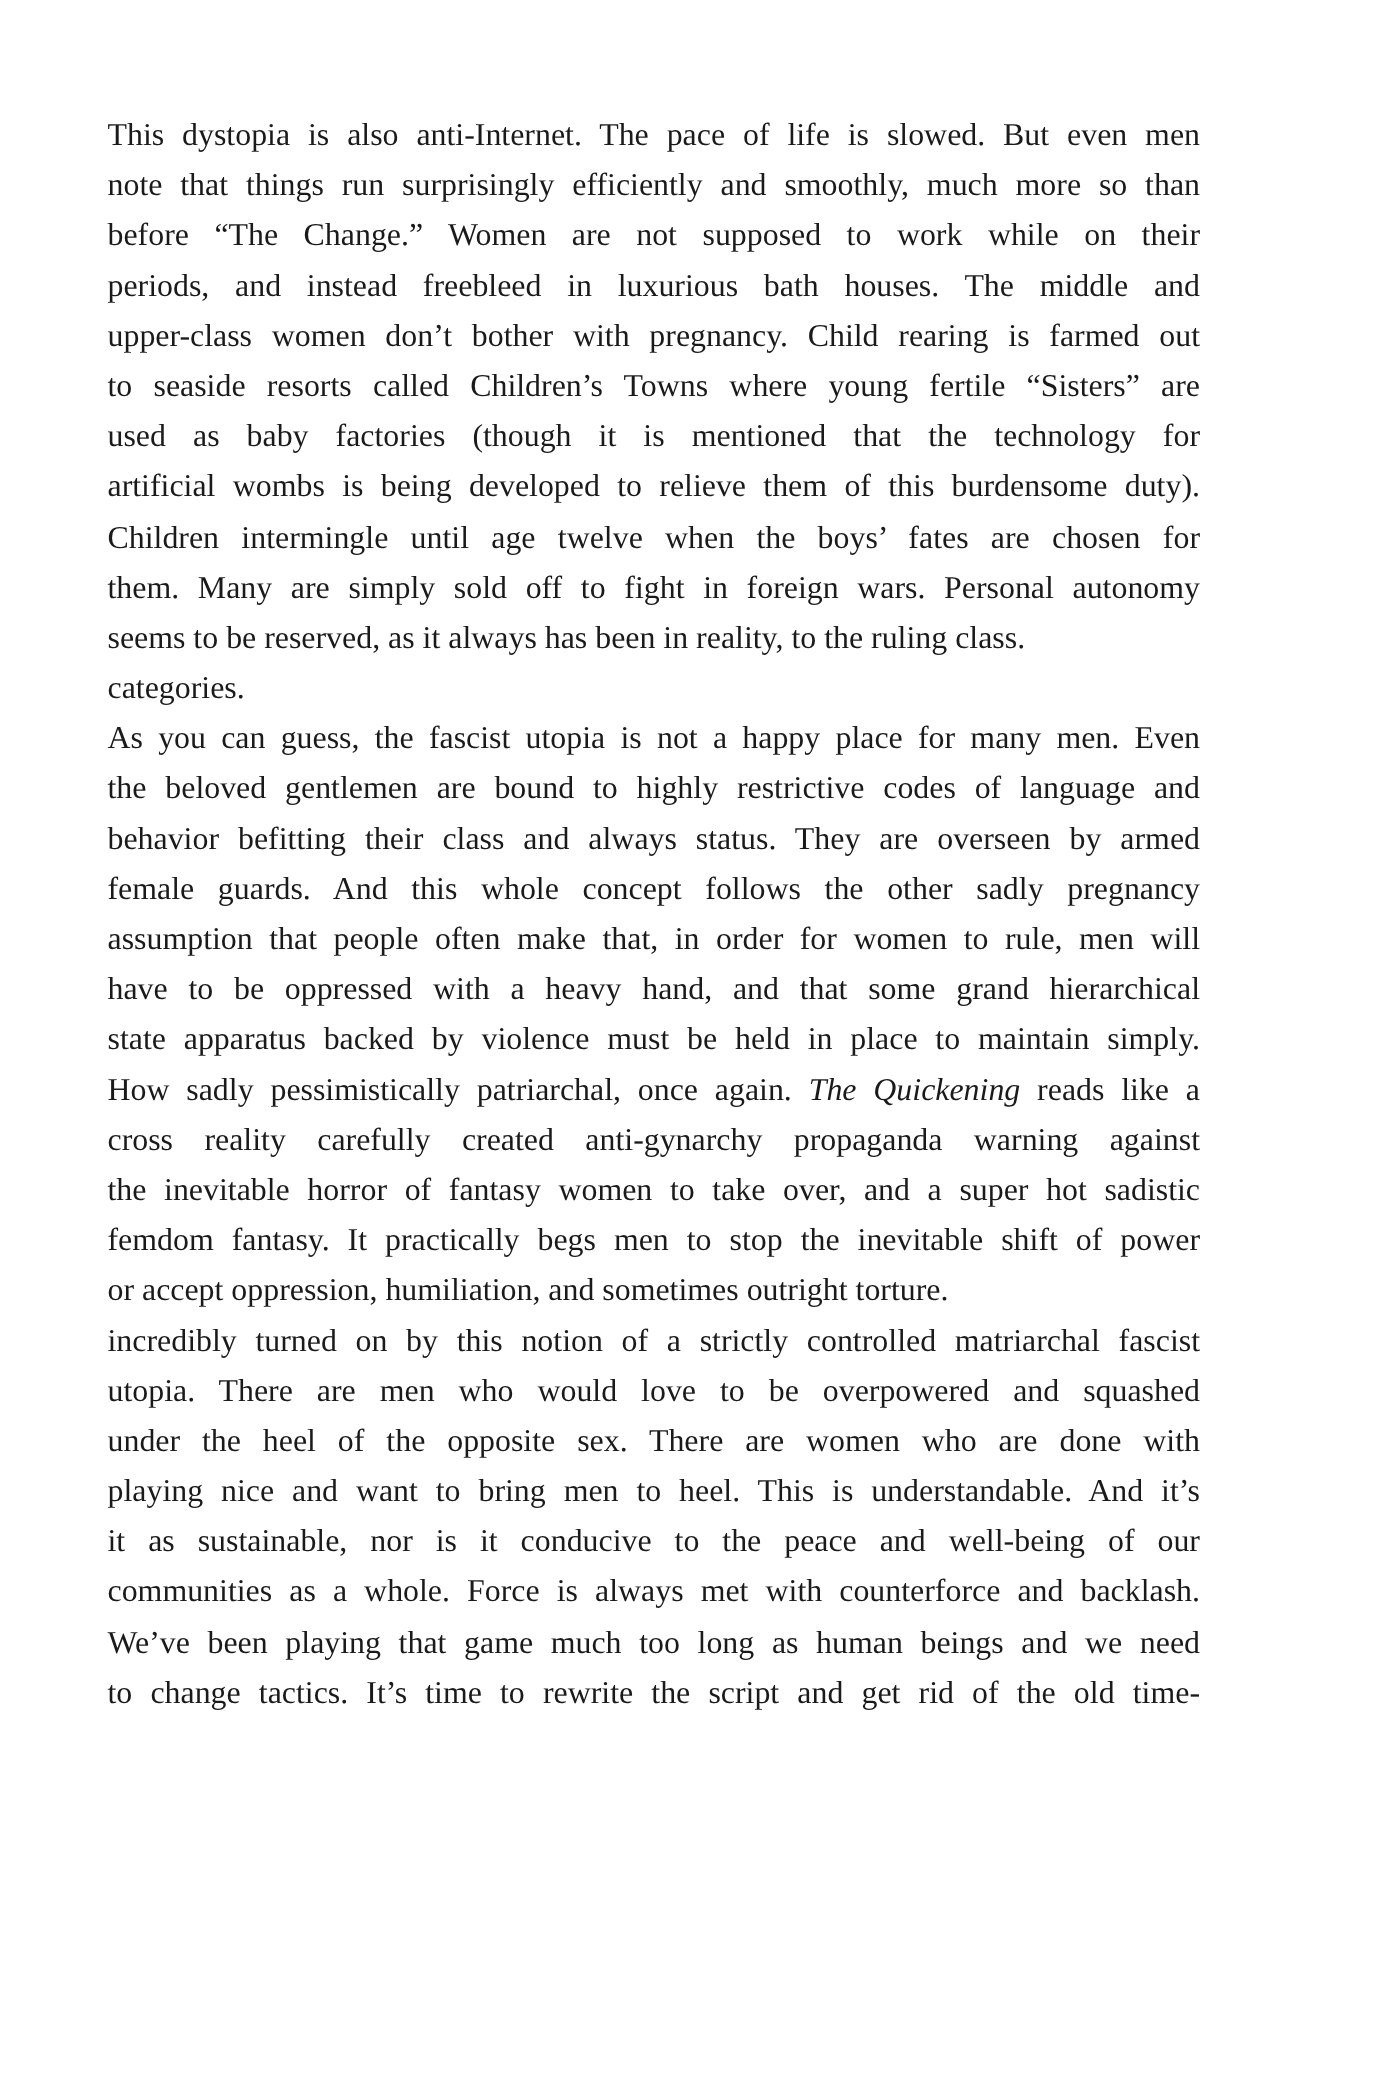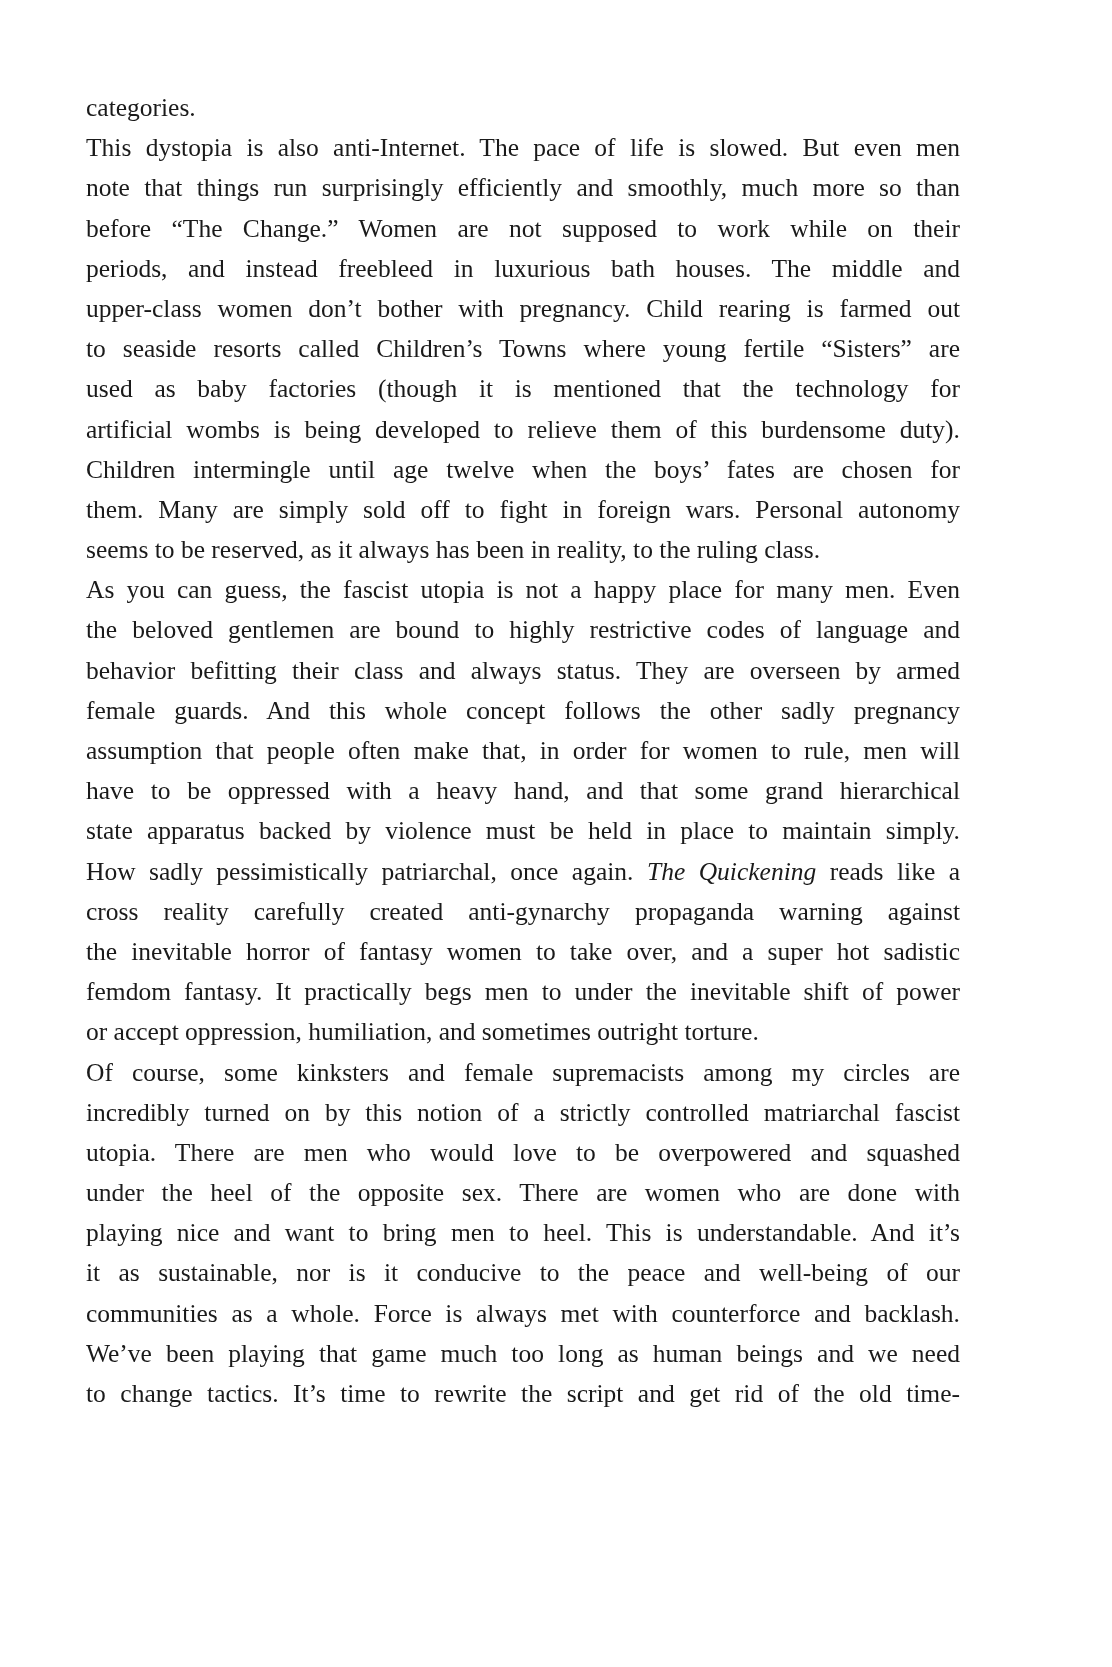--- a/index.html
+++ b/index.html
@@ -36,51 +36,50 @@
   }
   em {
     font-style: italic;
   }
 </style>
 </head>
 <body>
 
 <div class="page" id="page">
     <div>
-      <div class="line last">categories.</div>
-    </div>
-    <div>
       <div class="line">This dystopia is also anti-Internet. The pace of life is slowed. But even men</div>
       <div class="line">note that things run surprisingly efficiently and smoothly, much more so than</div>
       <div class="line">before “The Change.” Women are not supposed to work while on their</div>
       <div class="line">periods, and instead freebleed in luxurious bath houses. The middle and</div>
       <div class="line">upper-class women don’t bother with pregnancy. Child rearing is farmed out</div>
       <div class="line">to seaside resorts called Children’s Towns where young fertile “Sisters” are</div>
       <div class="line">used as baby factories (though it is mentioned that the technology for</div>
       <div class="line">artificial wombs is being developed to relieve them of this burdensome duty).</div>
       <div class="line">Children intermingle until age twelve when the boys’ fates are chosen for</div>
       <div class="line">them. Many are simply sold off to fight in foreign wars. Personal autonomy</div>
       <div class="line last">seems to be reserved, as it always has been in reality, to the ruling class.</div>
     </div>
     <div>
+      <div class="line last">categories.</div>
+    </div>
+    <div>
       <div class="line">As you can guess, the fascist utopia is not a happy place for many men. Even</div>
       <div class="line">the beloved gentlemen are bound to highly restrictive codes of language and</div>
       <div class="line">behavior befitting their class and always status. They are overseen by armed</div>
       <div class="line">female guards. And this whole concept follows the other sadly pregnancy</div>
       <div class="line">assumption that people often make that, in order for women to rule, men will</div>
       <div class="line">have to be oppressed with a heavy hand, and that some grand hierarchical</div>
       <div class="line">state apparatus backed by violence must be held in place to maintain simply.</div>
       <div class="line"><span style="white-space: pre;">How sadly pessimistically patriarchal, once again. </span><em style="white-space: pre;">The Quickening</em><span style="white-space: pre;"> reads like a</span></div>
       <div class="line">cross reality carefully created anti-gynarchy propaganda warning against</div>
       <div class="line">the inevitable horror of fantasy women to take over, and a super hot sadistic</div>
-      <div class="line">femdom fantasy. It practically begs men to under the inevitable shift of power</div>
+      <div class="line">femdom fantasy. It practically begs men to stop the inevitable shift of power</div>
       <div class="line last">or accept oppression, humiliation, and sometimes outright torture.</div>
     </div>
     <div>
-      <div class="line">Of course, some kinksters and female supremacists among my circles are</div>
       <div class="line">incredibly turned on by this notion of a strictly controlled matriarchal fascist</div>
       <div class="line">utopia. There are men who would love to be overpowered and squashed</div>
       <div class="line">under the heel of the opposite sex. There are women who are done with</div>
       <div class="line">playing nice and want to bring men to heel. This is understandable. And it’s</div>
       <div class="line">it as sustainable, nor is it conducive to the peace and well-being of our</div>
       <div class="line">communities as a whole. Force is always met with counterforce and backlash.</div>
       <div class="line">We’ve been playing that game much too long as human beings and we need</div>
       <div class="line">to change tactics. It’s time to rewrite the script and get rid of the old time-</div>
     </div>
   </div>

